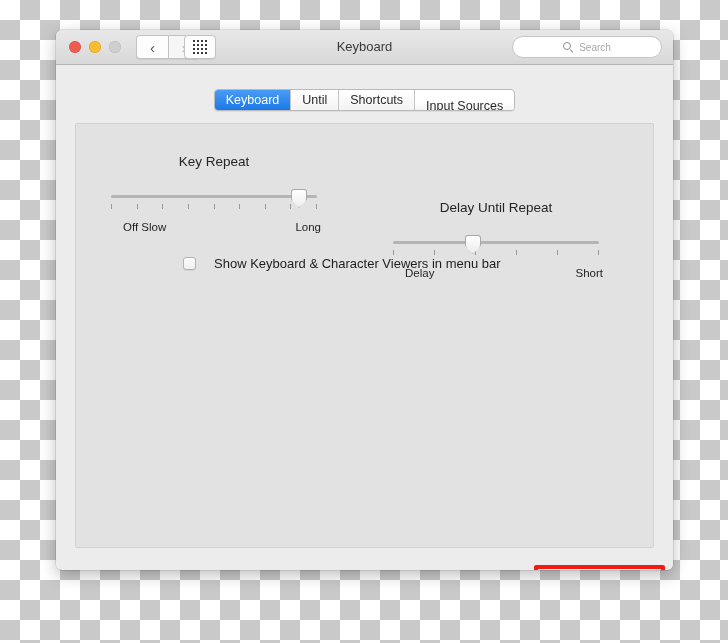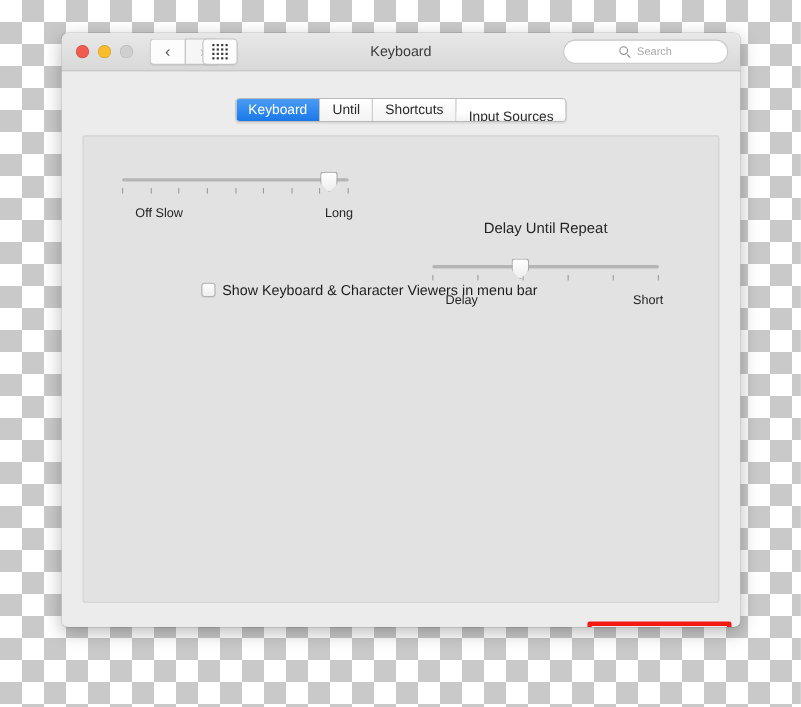--- a/index.html
+++ b/index.html
@@ -176,21 +176,21 @@
     margin-top: 4px;
     height: 16px;
     font-size: 11.5px; color: #242424;
   }
   .slider-labels .lbl-left  { position: absolute; left: 24px; }
   .slider-labels .lbl-right { position: absolute; right: 8px; }
 
   
   #checkbox-row {
     position: absolute; left: 107px; top: 132px;
-    display: flex; align-items: center; gap: 6px;
+    display: flex; align-items: center; gap: 18px;
   }
   #viewers-checkbox {
     width: 13px; height: 13px;
     background: linear-gradient(to bottom,#fdfdfd,#f0f0f0);
     border: 1px solid #b2b2b2;
     border-radius: 3px;
     box-shadow: 0 1px 0 rgba(0,0,0,0.06);
     flex: none;
   }
   #checkbox-label { font-size: 13px; color: #1d1d1d; }
@@ -260,20 +260,21 @@
         <div class="tab active">Keyboard</div>
         <div class="tab">Until</div>
         <div class="tab">Shortcuts</div>
         <div class="tab">Input Sources</div>
       </div>
     </div>
 
     <div id="panel">
 
       <div class="slider-group" id="group-key-repeat">
+        <div class="slider-title">Key Repeat</div>
         <div class="slider-track-wrap">
           <div class="slider-track"></div>
           <div class="ticks">
             <span></span>
               <span></span>
               <span></span>
               <span></span>
               <span></span>
             <span></span>
               <span></span>

